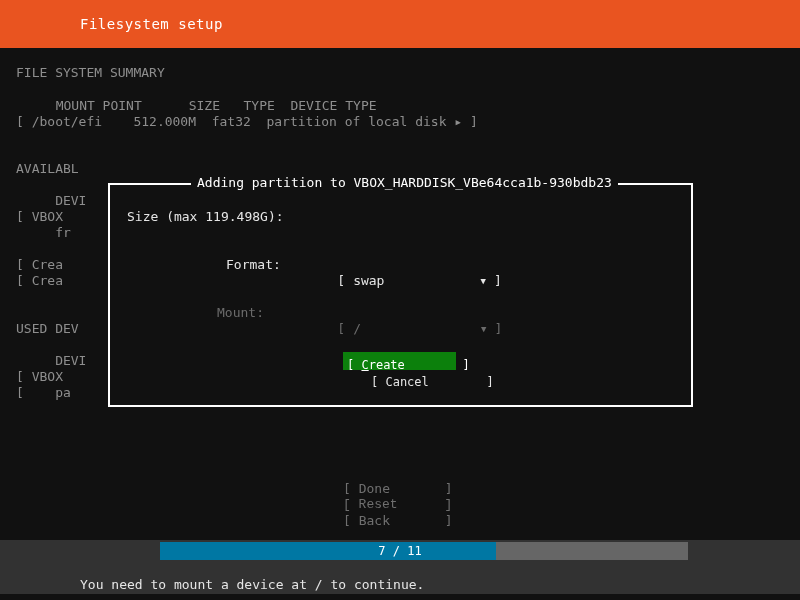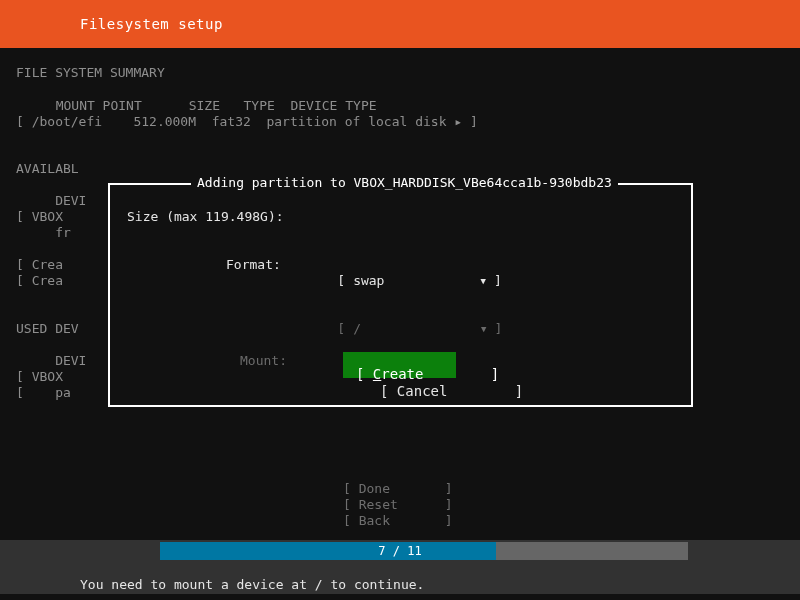--- a/index.html
+++ b/index.html
@@ -96,24 +96,24 @@
     color: #e6e6e6;
   }
   .select-box.disabled { color: #6b6b6b; }
   .select-bracket { }
   .select-value { }
   .select-arrow { font-size: 9px; vertical-align: 1px; }
 
   .btn {
     position: absolute;
     white-space: pre;
-    font-size: 14px;
+    font-size: 12px;
     line-height: 18px;
     color: #e6e6e6;
-    padding: 13px;
+    padding: 4px;
   }
   #btn-create {
     left: 343px; top: 352px;
     width: 113px; height: 18px;
     background: #0c800c;
     color: #ffffff;
   }
   #btn-create .acc { text-decoration: underline; }
   #btn-cancel {
     left: 343px; top: 369px;
@@ -200,31 +200,31 @@
   <div id="dialog"></div>
   <div id="dialog-title">Adding partition to VBOX_HARDDISK_VBe64cca1b-930bdb23</div>
 
   <div class="field-label" style="left:127px; top:209px;">Size (max 119.498G):</div>
 
   <div class="field-label" style="left:226px; top:257px;">Format:</div>
   <div class="select-box" style="left:306px; top:257px; width:182px;">
     <span class="select-bracket">[</span><span style="display:inline-block; width:8px;"></span><span class="select-value">swap</span><span style="display:inline-block; width:96px;"></span><span class="select-arrow">▼</span><span style="display:inline-block; width:8px;"></span><span class="select-bracket">]</span>
   </div>
 
-  <div class="field-label disabled" style="left:240px; top:305px;margin-top:48px;">Mount:</div>
+  <div class="field-label disabled" style="left:217px; top:305px;">Mount:</div>
   <div class="select-box disabled" style="left:306px; top:305px; width:170px;">
     <span class="select-bracket">[</span><span style="display:inline-block; width:8px;"></span><span class="select-value">/</span><span style="display:inline-block; width:120px;"></span><span class="select-arrow">▼</span><span style="display:inline-block; width:8px;"></span><span class="select-bracket">]</span>
   </div>
 
   <div class="btn" id="btn-create"><span>[ </span><span class="acc">C</span><span>reate        ]</span></div>
 
   <div class="btn" id="btn-cancel">[ Cancel        ]</div>
 
   <div class="navbtn" style="left:343px; top:481px;">[ Done       ]</div>
-  <div class="navbtn" style="left:343px; top:497px;">[ Reset      ]</div>
+  <div class="navbtn" style="left:343px; top:497px;font-family:Liberation Mono, monospace;">[ Reset      ]</div>
   <div class="navbtn" style="left:343px; top:513px;text-align:center;">[ Back       ]</div>
 
   <div id="footer"></div>
 
   <div id="progress-wrap">
     <div id="progress-fill" style="width: 63.6364%;"></div>
     <div id="progress-label">7 / 11</div>
   </div>
 
   <div id="status-message">You need to mount a device at / to continue.</div>

